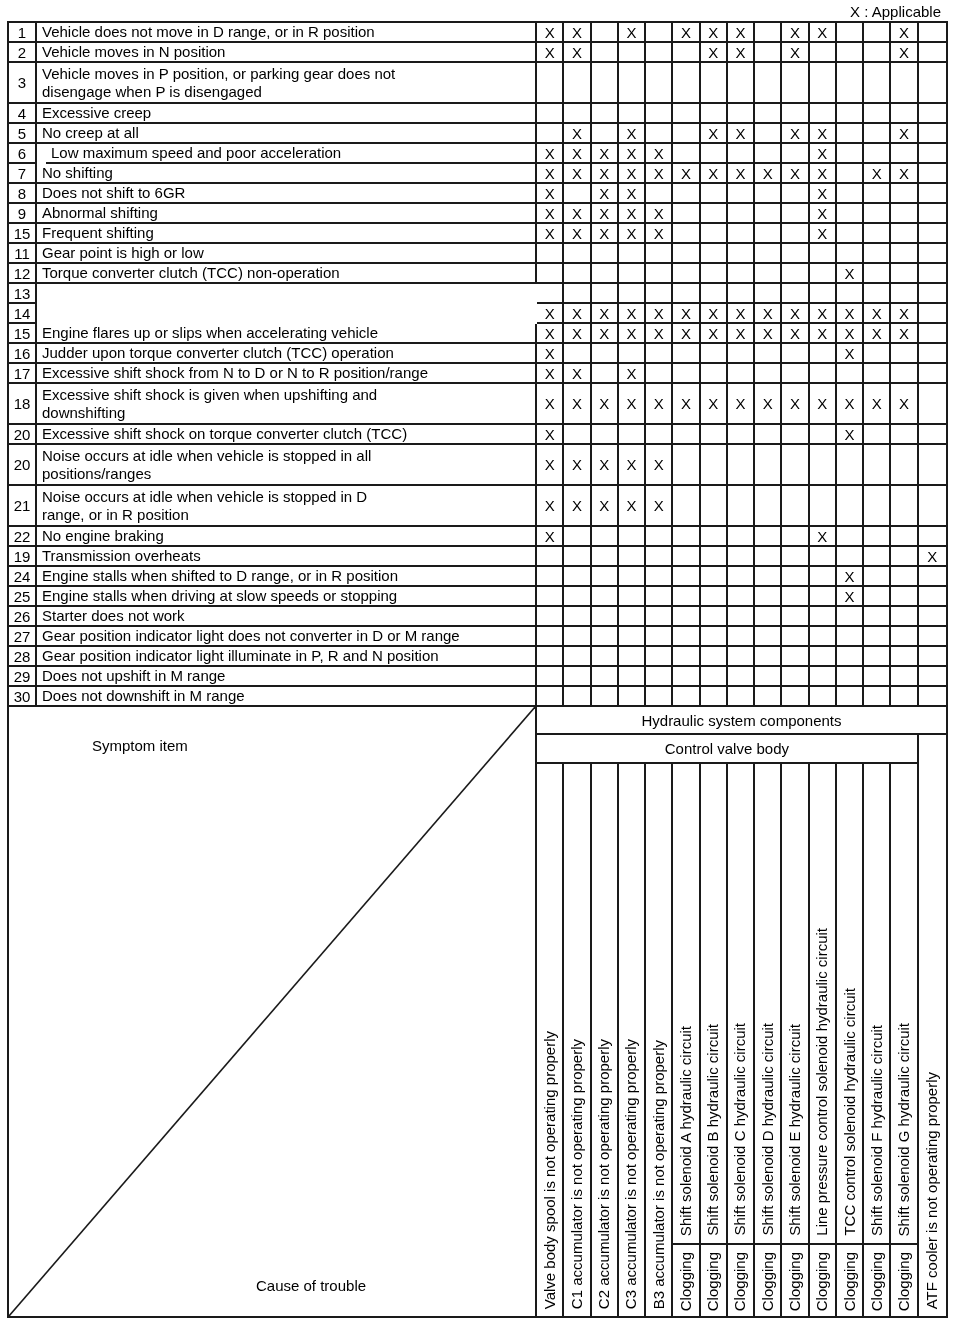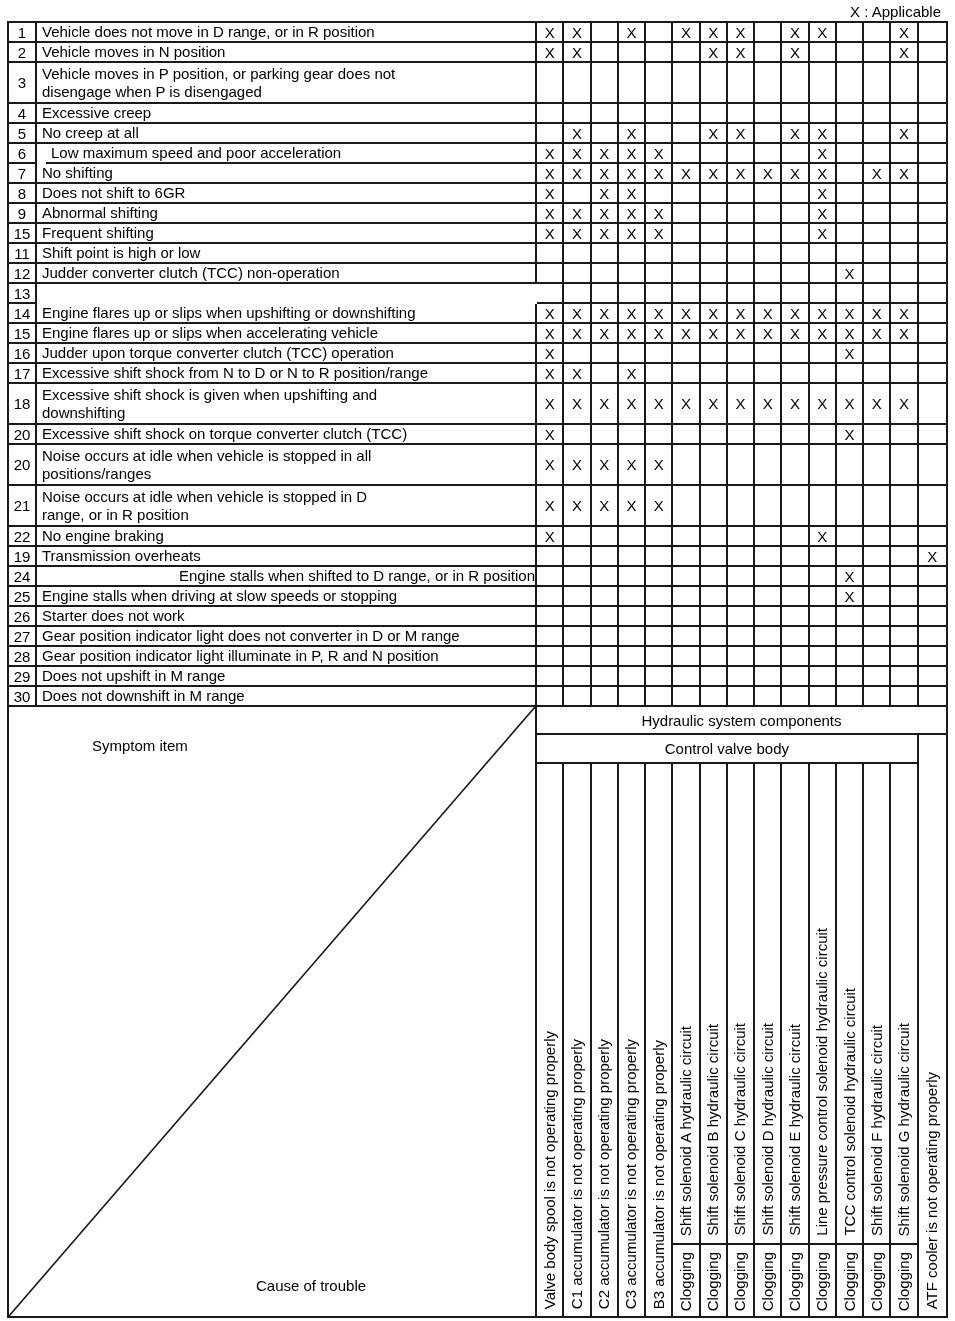--- a/index.html
+++ b/index.html
@@ -350,40 +350,40 @@
       <div class="cell mark" style="grid-area: 10 / 13 / 11 / 14;">
         <span class="">X</span>
       </div>
       <div class="cell mark" style="grid-area: 10 / 14 / 11 / 15;"></div>
       <div class="cell mark" style="grid-area: 10 / 15 / 11 / 16;"></div>
       <div class="cell mark" style="grid-area: 10 / 16 / 11 / 17;"></div>
       <div class="cell mark br0" style="grid-area: 10 / 17 / 11 / 18;"></div>
       <div class="cell num" style="grid-area: 11 / 1 / 12 / 2;">
         <span class="">11</span>
       </div>
-      <div class="cell symptom" style="grid-area: 11 / 2 / 12 / 3;"><span class="">Shift point is high or low</span></div>
+      <div class="cell symptom" style="grid-area: 11 / 2 / 12 / 3;"><span class="">Gear point is high or low</span></div>
       <div class="cell mark" style="grid-area: 11 / 3 / 12 / 4;"></div>
       <div class="cell mark" style="grid-area: 11 / 4 / 12 / 5;"></div>
       <div class="cell mark" style="grid-area: 11 / 5 / 12 / 6;"></div>
       <div class="cell mark" style="grid-area: 11 / 6 / 12 / 7;"></div>
       <div class="cell mark" style="grid-area: 11 / 7 / 12 / 8;"></div>
       <div class="cell mark" style="grid-area: 11 / 8 / 12 / 9;"></div>
       <div class="cell mark" style="grid-area: 11 / 9 / 12 / 10;"></div>
       <div class="cell mark" style="grid-area: 11 / 10 / 12 / 11;"></div>
       <div class="cell mark" style="grid-area: 11 / 11 / 12 / 12;"></div>
       <div class="cell mark" style="grid-area: 11 / 12 / 12 / 13;"></div>
       <div class="cell mark" style="grid-area: 11 / 13 / 12 / 14;"></div>
       <div class="cell mark" style="grid-area: 11 / 14 / 12 / 15;"></div>
       <div class="cell mark" style="grid-area: 11 / 15 / 12 / 16;"></div>
       <div class="cell mark" style="grid-area: 11 / 16 / 12 / 17;"></div>
       <div class="cell mark br0" style="grid-area: 11 / 17 / 12 / 18;"></div>
       <div class="cell num" style="grid-area: 12 / 1 / 13 / 2;">
         <span class="">12</span>
       </div>
-      <div class="cell symptom" style="grid-area: 12 / 2 / 13 / 3;"><span class="">Judder converter clutch (TCC) non-operation</span></div>
+      <div class="cell symptom" style="grid-area: 12 / 2 / 13 / 3;"><span class="">Torque converter clutch (TCC) non-operation</span></div>
       <div class="cell mark" style="grid-area: 12 / 3 / 13 / 4;"></div>
       <div class="cell mark" style="grid-area: 12 / 4 / 13 / 5;"></div>
       <div class="cell mark" style="grid-area: 12 / 5 / 13 / 6;"></div>
       <div class="cell mark" style="grid-area: 12 / 6 / 13 / 7;"></div>
       <div class="cell mark" style="grid-area: 12 / 7 / 13 / 8;"></div>
       <div class="cell mark" style="grid-area: 12 / 8 / 13 / 9;"></div>
       <div class="cell mark" style="grid-area: 12 / 9 / 13 / 10;"></div>
       <div class="cell mark" style="grid-area: 12 / 10 / 13 / 11;"></div>
       <div class="cell mark" style="grid-area: 12 / 11 / 13 / 12;"></div>
       <div class="cell mark" style="grid-area: 12 / 12 / 13 / 13;"></div>
@@ -408,21 +408,20 @@
       <div class="cell mark" style="grid-area: 13 / 11 / 14 / 12;"></div>
       <div class="cell mark" style="grid-area: 13 / 12 / 14 / 13;"></div>
       <div class="cell mark" style="grid-area: 13 / 13 / 14 / 14;"></div>
       <div class="cell mark" style="grid-area: 13 / 14 / 14 / 15;"></div>
       <div class="cell mark" style="grid-area: 13 / 15 / 14 / 16;"></div>
       <div class="cell mark" style="grid-area: 13 / 16 / 14 / 17;"></div>
       <div class="cell mark br0" style="grid-area: 13 / 17 / 14 / 18;"></div>
       <div class="cell num" style="grid-area: 14 / 1 / 15 / 2;">
         <span class="">14</span>
       </div>
-      <div class="cell symptom" style="grid-area: 14 / 2 / 15 / 3;"><span class="">Engine flares up or slips when upshifting or downshifting</span></div>
       <div class="cell mark" style="grid-area: 14 / 3 / 15 / 4;">
         <span class="">X</span>
       </div>
       <div class="cell mark" style="grid-area: 14 / 4 / 15 / 5;">
         <span class="">X</span>
       </div>
       <div class="cell mark" style="grid-area: 14 / 5 / 15 / 6;">
         <span class="">X</span>
       </div>
       <div class="cell mark" style="grid-area: 14 / 6 / 15 / 7;">
@@ -725,21 +724,21 @@
       <div class="cell mark" style="grid-area: 23 / 13 / 24 / 14;"></div>
       <div class="cell mark" style="grid-area: 23 / 14 / 24 / 15;"></div>
       <div class="cell mark" style="grid-area: 23 / 15 / 24 / 16;"></div>
       <div class="cell mark" style="grid-area: 23 / 16 / 24 / 17;"></div>
       <div class="cell mark br0" style="grid-area: 23 / 17 / 24 / 18;">
         <span class="">X</span>
       </div>
       <div class="cell num" style="grid-area: 24 / 1 / 25 / 2;">
         <span class="">24</span>
       </div>
-      <div class="cell symptom" style="grid-area: 24 / 2 / 25 / 3; justify-content: flex-end;"><span class="">Engine stalls when shifted to D range, or in R position</span></div>
+      <div class="cell symptom" style="grid-area: 24 / 2 / 25 / 3;"><span class="">Engine stalls when shifted to D range, or in R position</span></div>
       <div class="cell mark" style="grid-area: 24 / 3 / 25 / 4;"></div>
       <div class="cell mark" style="grid-area: 24 / 4 / 25 / 5;"></div>
       <div class="cell mark" style="grid-area: 24 / 5 / 25 / 6;"></div>
       <div class="cell mark" style="grid-area: 24 / 6 / 25 / 7;"></div>
       <div class="cell mark" style="grid-area: 24 / 7 / 25 / 8;"></div>
       <div class="cell mark" style="grid-area: 24 / 8 / 25 / 9;"></div>
       <div class="cell mark" style="grid-area: 24 / 9 / 25 / 10;"></div>
       <div class="cell mark" style="grid-area: 24 / 10 / 25 / 11;"></div>
       <div class="cell mark" style="grid-area: 24 / 11 / 25 / 12;"></div>
       <div class="cell mark" style="grid-area: 24 / 12 / 25 / 13;"></div>

